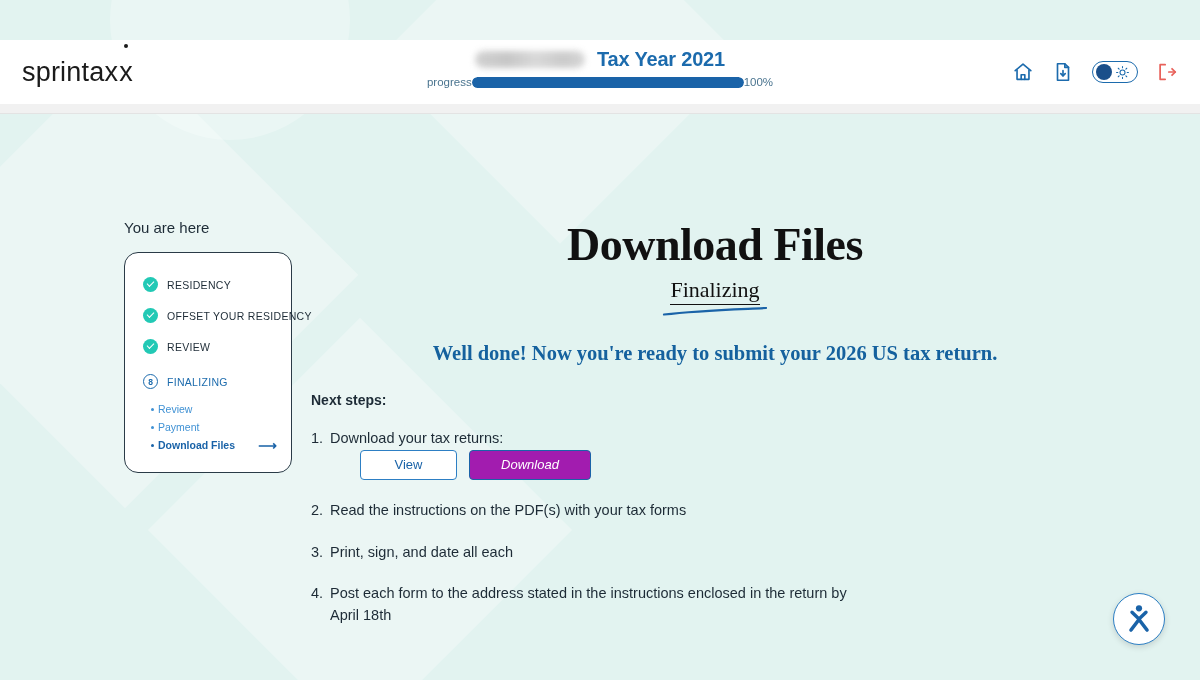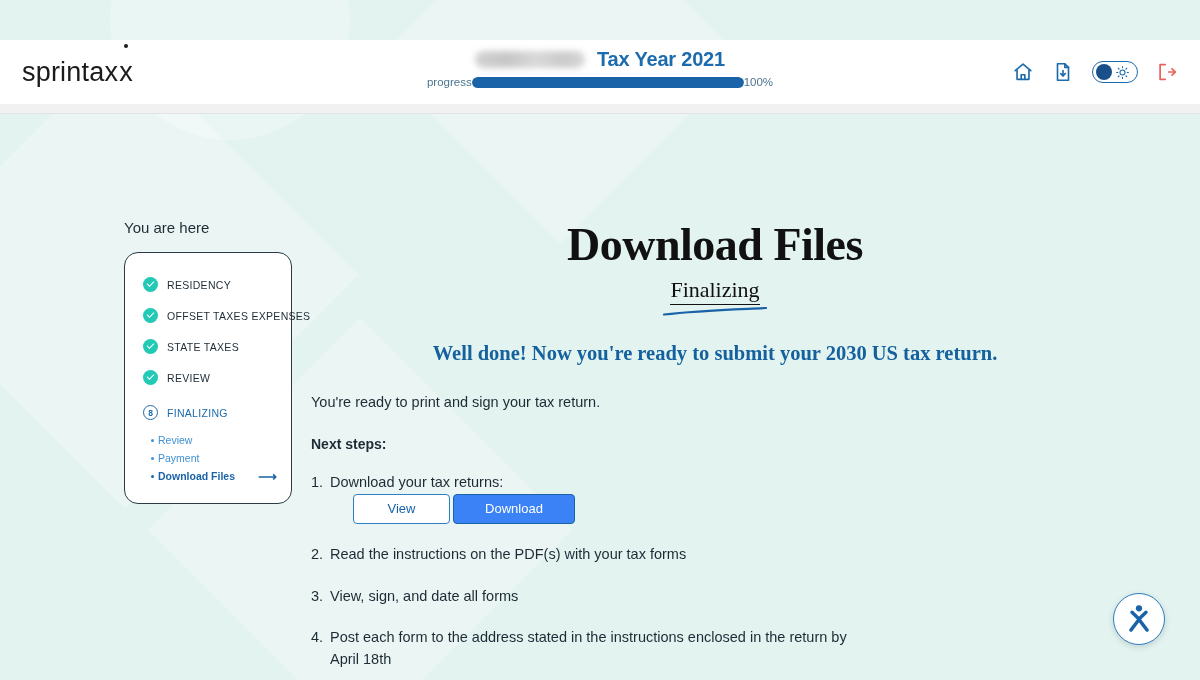--- a/index.html
+++ b/index.html
@@ -340,45 +340,46 @@
   }
   #forms-label {
     font-size: 14.5px;
     font-weight: bold;
     margin-top: 23px;
     margin-bottom: 11px;
     margin-left: 22px;
   }
   #form-buttons {
     display: flex;
-    gap: 3px;
-    margin-left: 23px;
+    gap: 12px;
+    margin-left: 30px;
     margin-bottom: 4px;
   }
   .btn {
     height: 30px;
     border-radius: 4px;
     font-size: 13px;
     display: flex;
     align-items: center;
     justify-content: center;
     cursor: pointer;
     font-family: "Liberation Sans", sans-serif;
   }
   #view-btn {
     width: 97px;
     background: #fff;
     border: 1.3px solid #2d7fc4;
     color: #1a63a8;
   }
   #download-btn {
     width: 122px;
-    background: #3b82f6;
+    background: #a21caf;
     border: 1.3px solid #1a63a8;
     color: #fff;
+    font-style: italic;
   }
 
   
   #help-fab {
     position: absolute;
     right: 35px;
     bottom: 35px;
     width: 52px; height: 52px;
     border-radius: 50%;
     background: #fff;
@@ -462,25 +463,21 @@
     <div id="you-are-here">You are here</div>
 
     <div id="steps-card">
 
       <div class="step-row">
         <span class="step-check"></span>
         <span class="step-label">RESIDENCY</span>
       </div>
       <div class="step-row">
         <span class="step-check"></span>
-        <span class="step-label">OFFSET TAXES EXPENSES</span>
-      </div>
-      <div class="step-row">
-        <span class="step-check"></span>
-        <span class="step-label">STATE TAXES</span>
+        <span class="step-label">OFFSET YOUR RESIDENCY</span>
       </div>
       <div class="step-row">
         <span class="step-check"></span>
         <span class="step-label">REVIEW</span>
       </div>
 
       <div class="step-row current" style="margin-top:4px;">
         <span class="step-num">8</span>
         <span class="step-label">FINALIZING</span>
       </div>
@@ -507,39 +504,38 @@
 
     <h1 id="page-title">Download Files</h1>
 
     <div id="subtitle-wrap">
       <span id="page-subtitle">Finalizing</span>
       <svg id="subtitle-swoosh" width="106" height="9" viewBox="0 0 106 9">
         <path d="M2 7.5 C 35 3.5, 72 2.5, 104 1" stroke="#1a63a8" stroke-width="2.2" fill="none" stroke-linecap="round"></path>
       </svg>
     </div>
 
-    <div id="headline">Well done! Now you're ready to submit your 2030 US tax return.</div>
+    <div id="headline">Well done! Now you're ready to submit your 2026 US tax return.</div>
 
     <div id="body-col">
 
-      <div class="body-text">You're ready to print and sign your tax return.</div>
 
       <div id="next-steps-label">Next steps:</div>
 
       <ol id="steps-list">
         <li>
           <span>Download your tax returns:</span>
 
           <div id="form-buttons">
             <div class="btn" id="view-btn">View</div>
             <div class="btn" id="download-btn">Download</div>
           </div>
         </li>
         <li>Read the instructions on the PDF(s) with your tax forms</li>
-        <li>View, sign, and date all forms</li>
+        <li>Print, sign, and date all each</li>
         <li>Post each form to the address stated in the instructions enclosed in the return by April 18th</li>
       </ol>
 
     </div>
   </div>
 </div>
 
 <div id="help-fab">
   <svg width="28" height="30" viewBox="0 0 28 30">
     <circle cx="14" cy="4.3" r="3.1" fill="#1a63a8"></circle>

